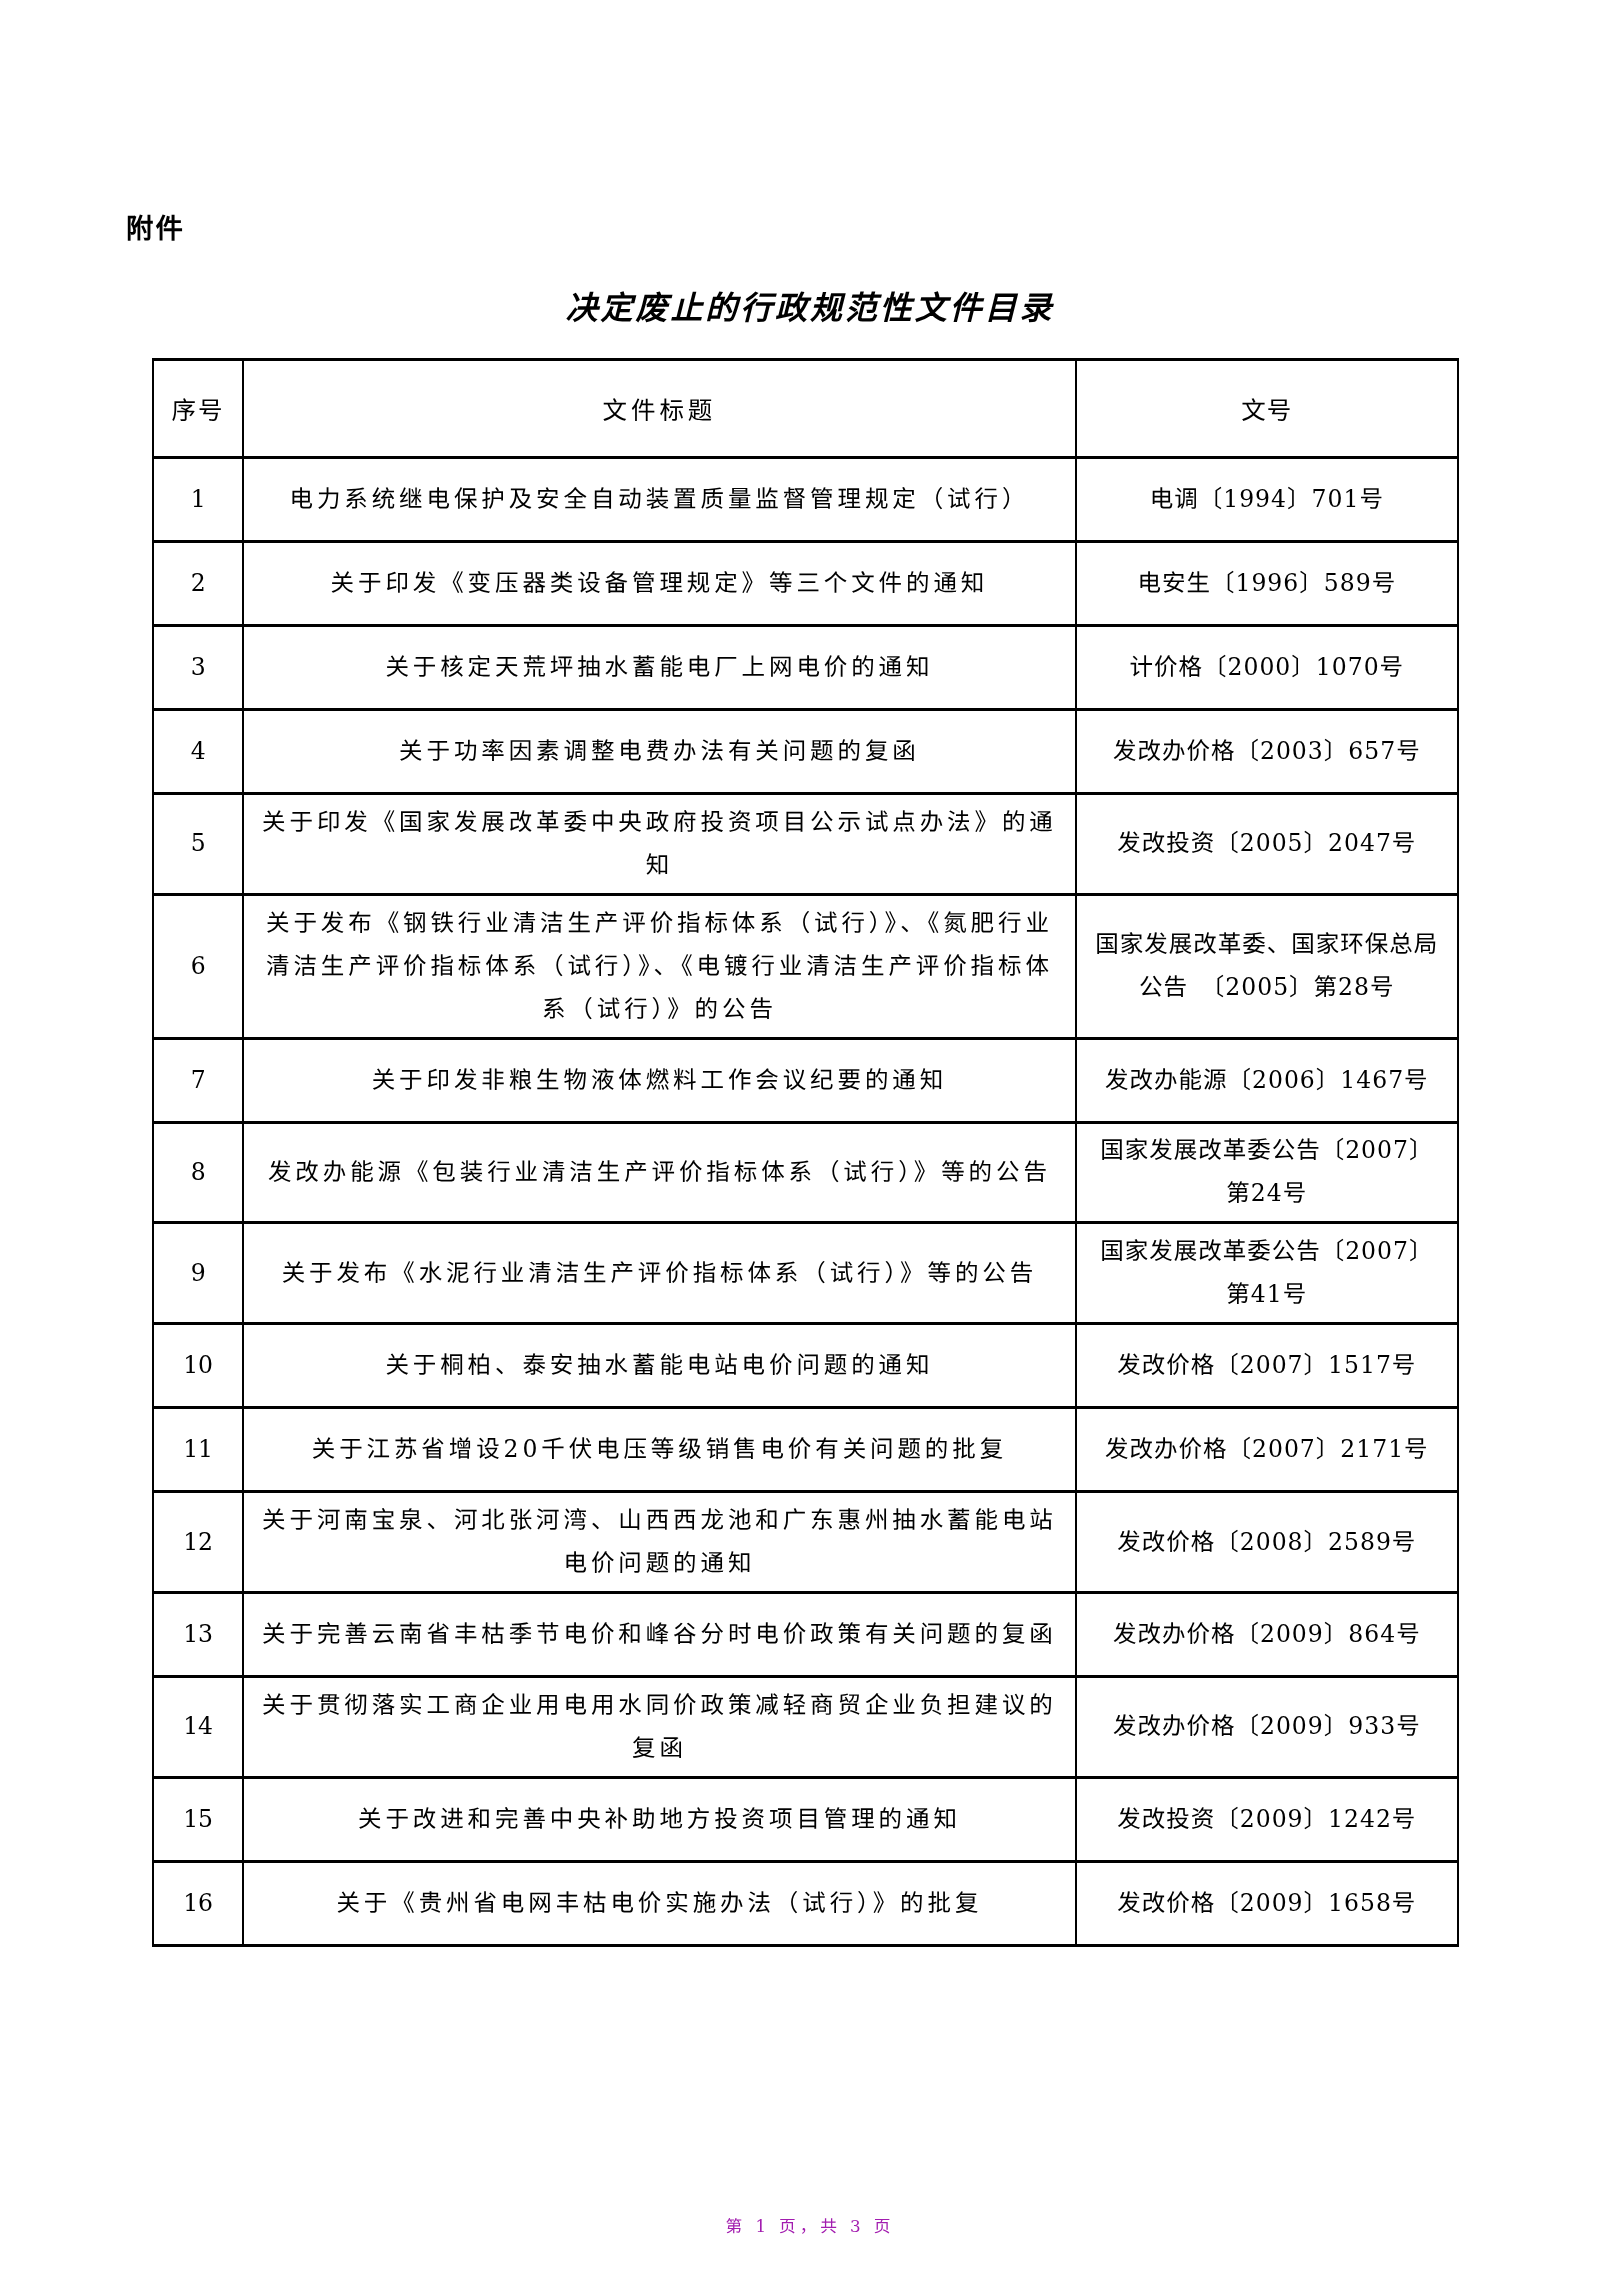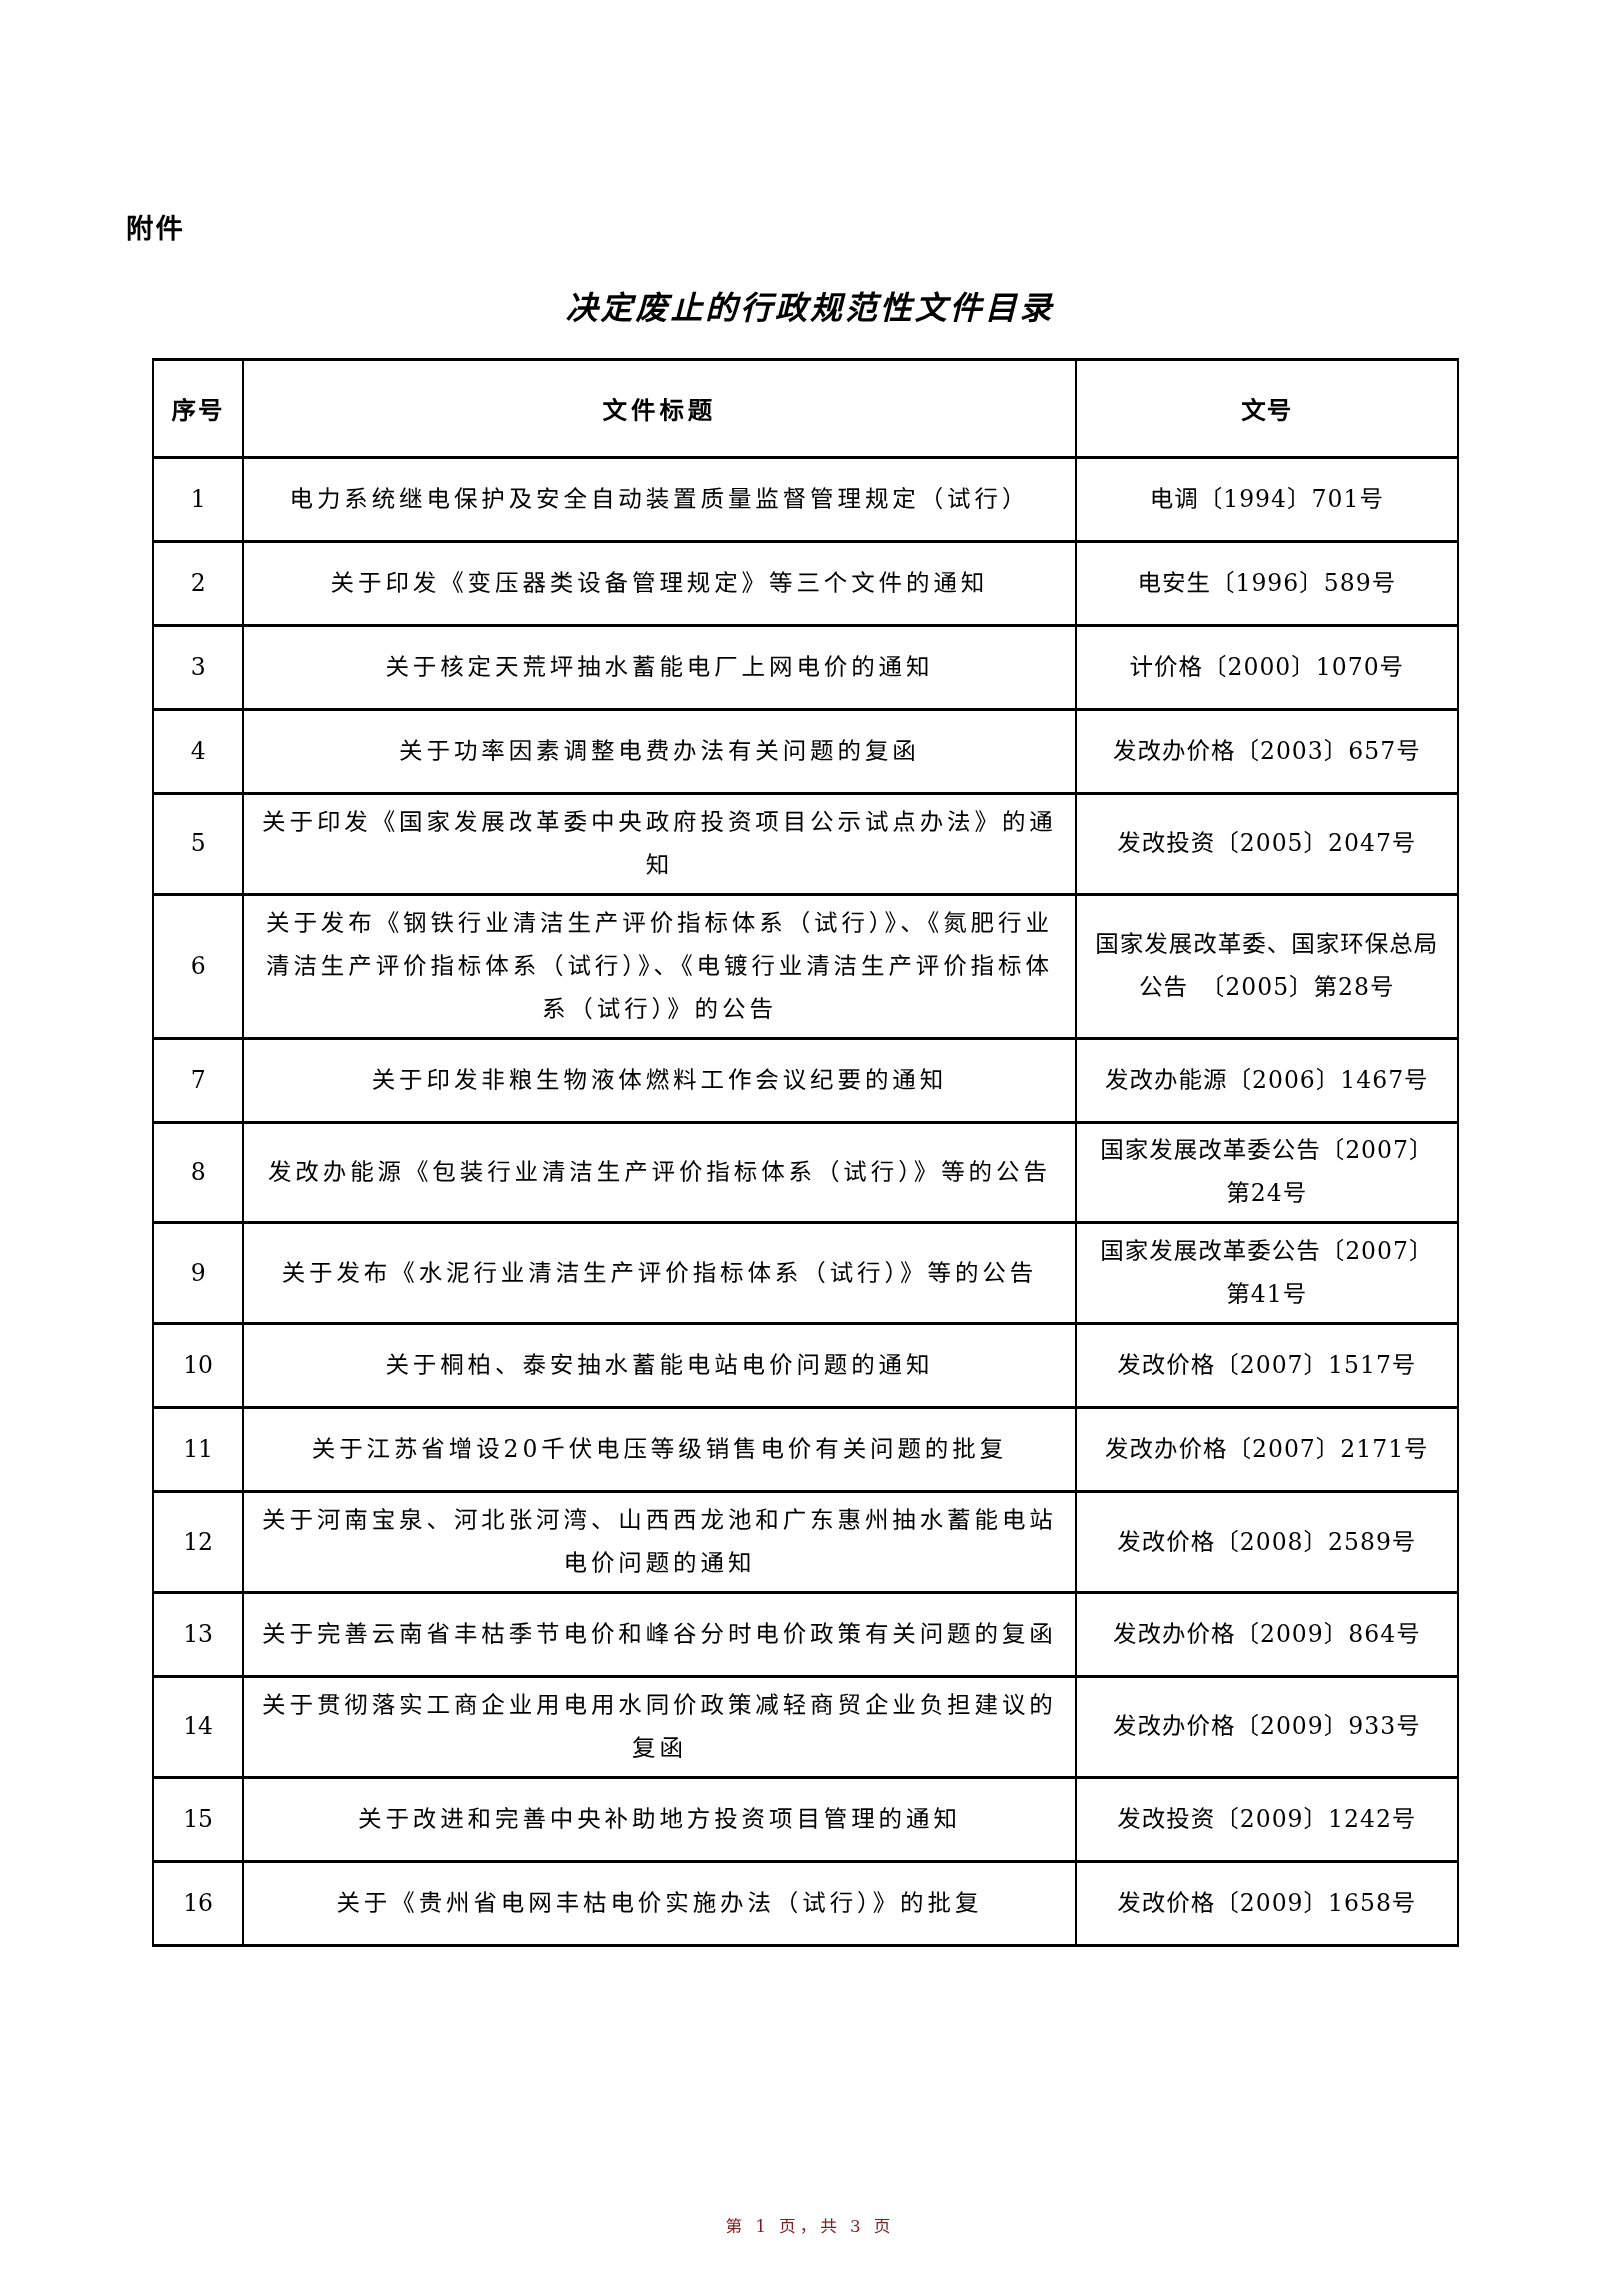--- a/index.html
+++ b/index.html
@@ -47,42 +47,42 @@
     border: 2px solid #000;
     border-top-width: 3.9px;
     border-bottom-width: 3.9px;
     text-align: center;
     vertical-align: middle;
     overflow-wrap: break-word;
   }
   th {
     height: 98px;
     font-family: "DejaVu Sans", "Liberation Sans", sans-serif;
-    font-weight: bold;
+    font-weight: normal;
     font-size: 24.5px;
     letter-spacing: 2px;
   }
   td {
     height: 84px;
     font-size: 23.5px;
     line-height: 43px;
     padding: 5.9px 11.8px;
   }
   .col-no    { width: 88px;  padding: 5.9px 3.9px; }
   .col-title { width: 812px; letter-spacing: 3.9px; }
   .col-doc   { width: 373px; letter-spacing: 1px; }
   .page-footer {
     position: absolute;
     top: 2213px;
     left: 0;
     width: 100%;
     text-align: center;
     font-size: 16.7px;
     letter-spacing: 3.9px;
-    color: #7f1d1d;
+    color: #a21caf;
   }
 </style>
 </head>
 <body>
 
 <div class="attachment-label">附件</div>
 
 <div class="doc-title">决定废止的行政规范性文件目录</div>
 
 <table class="catalog">

